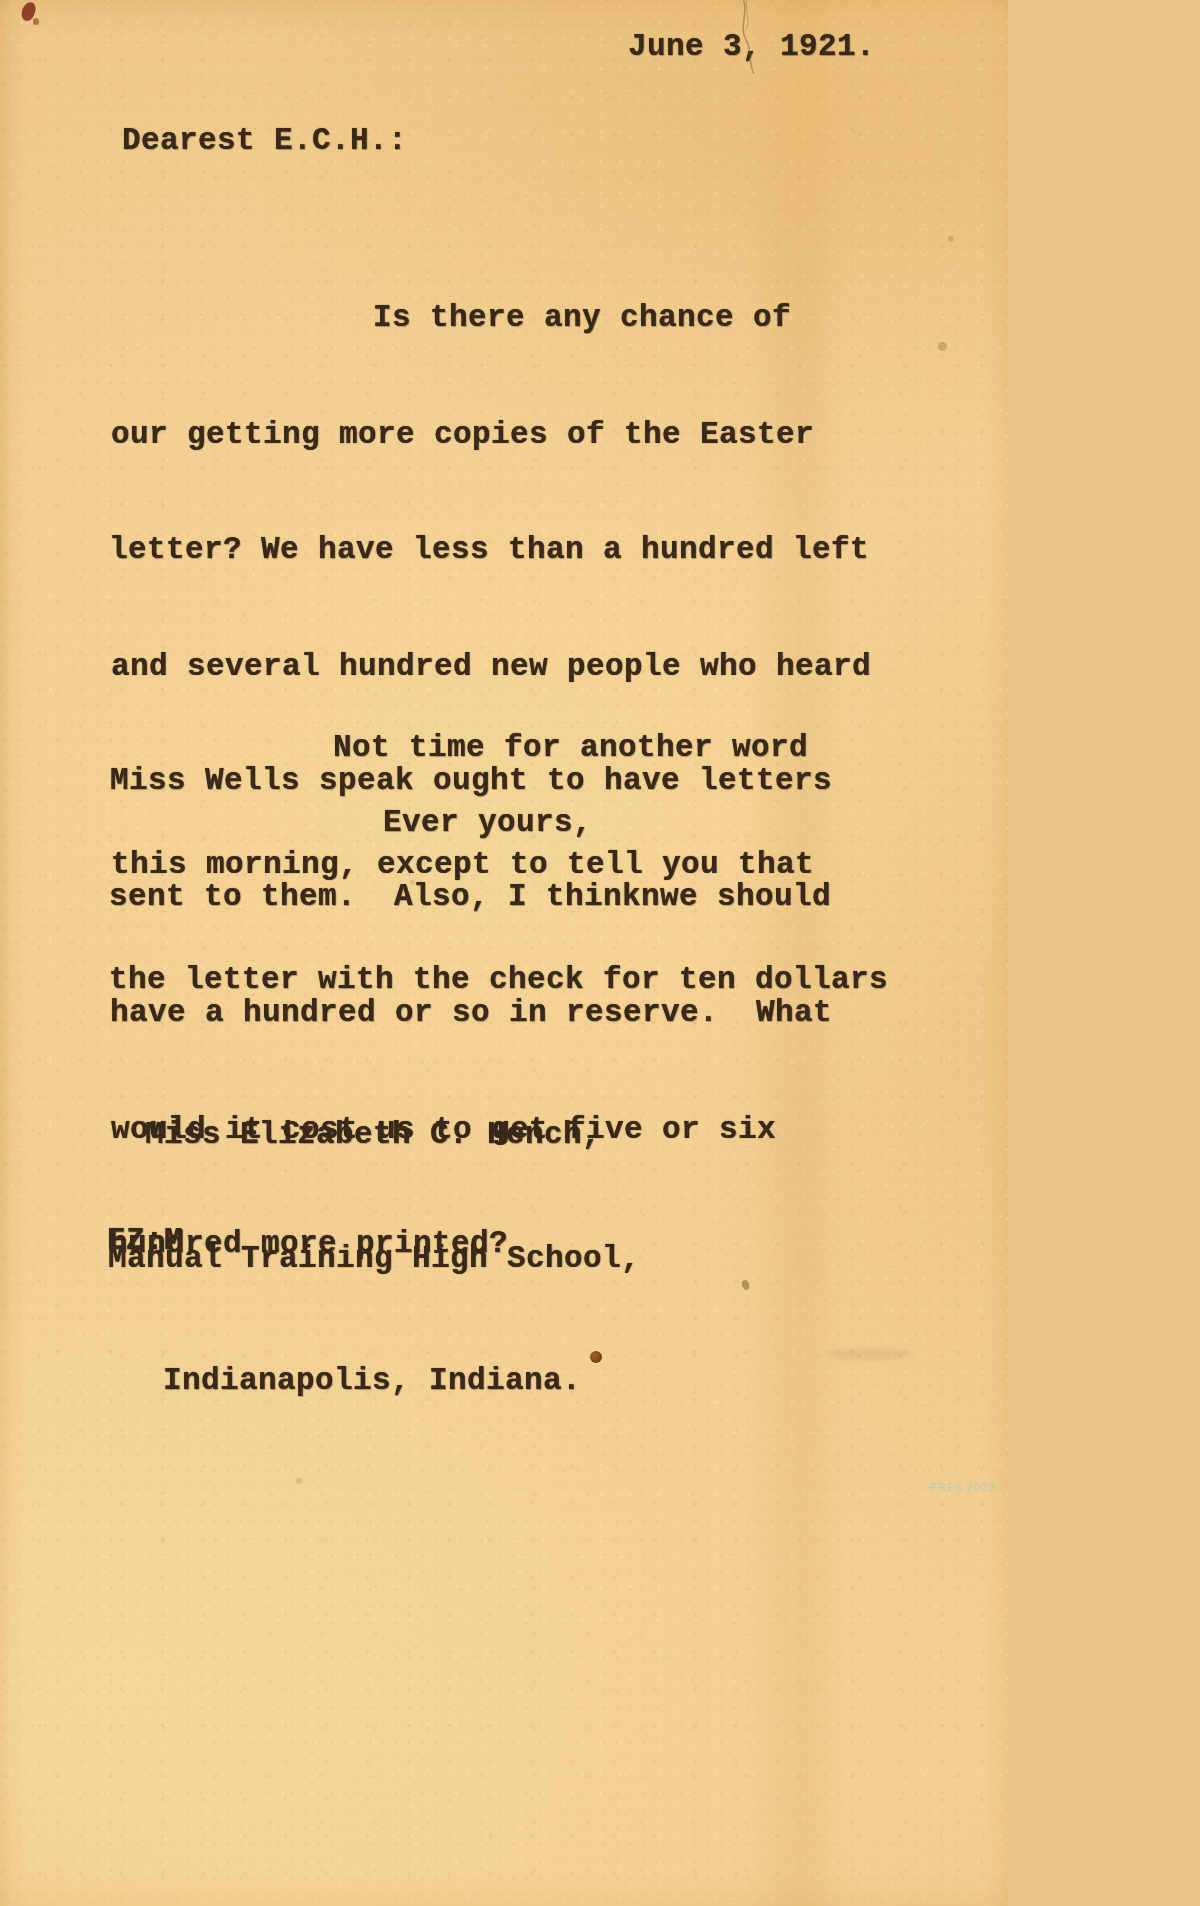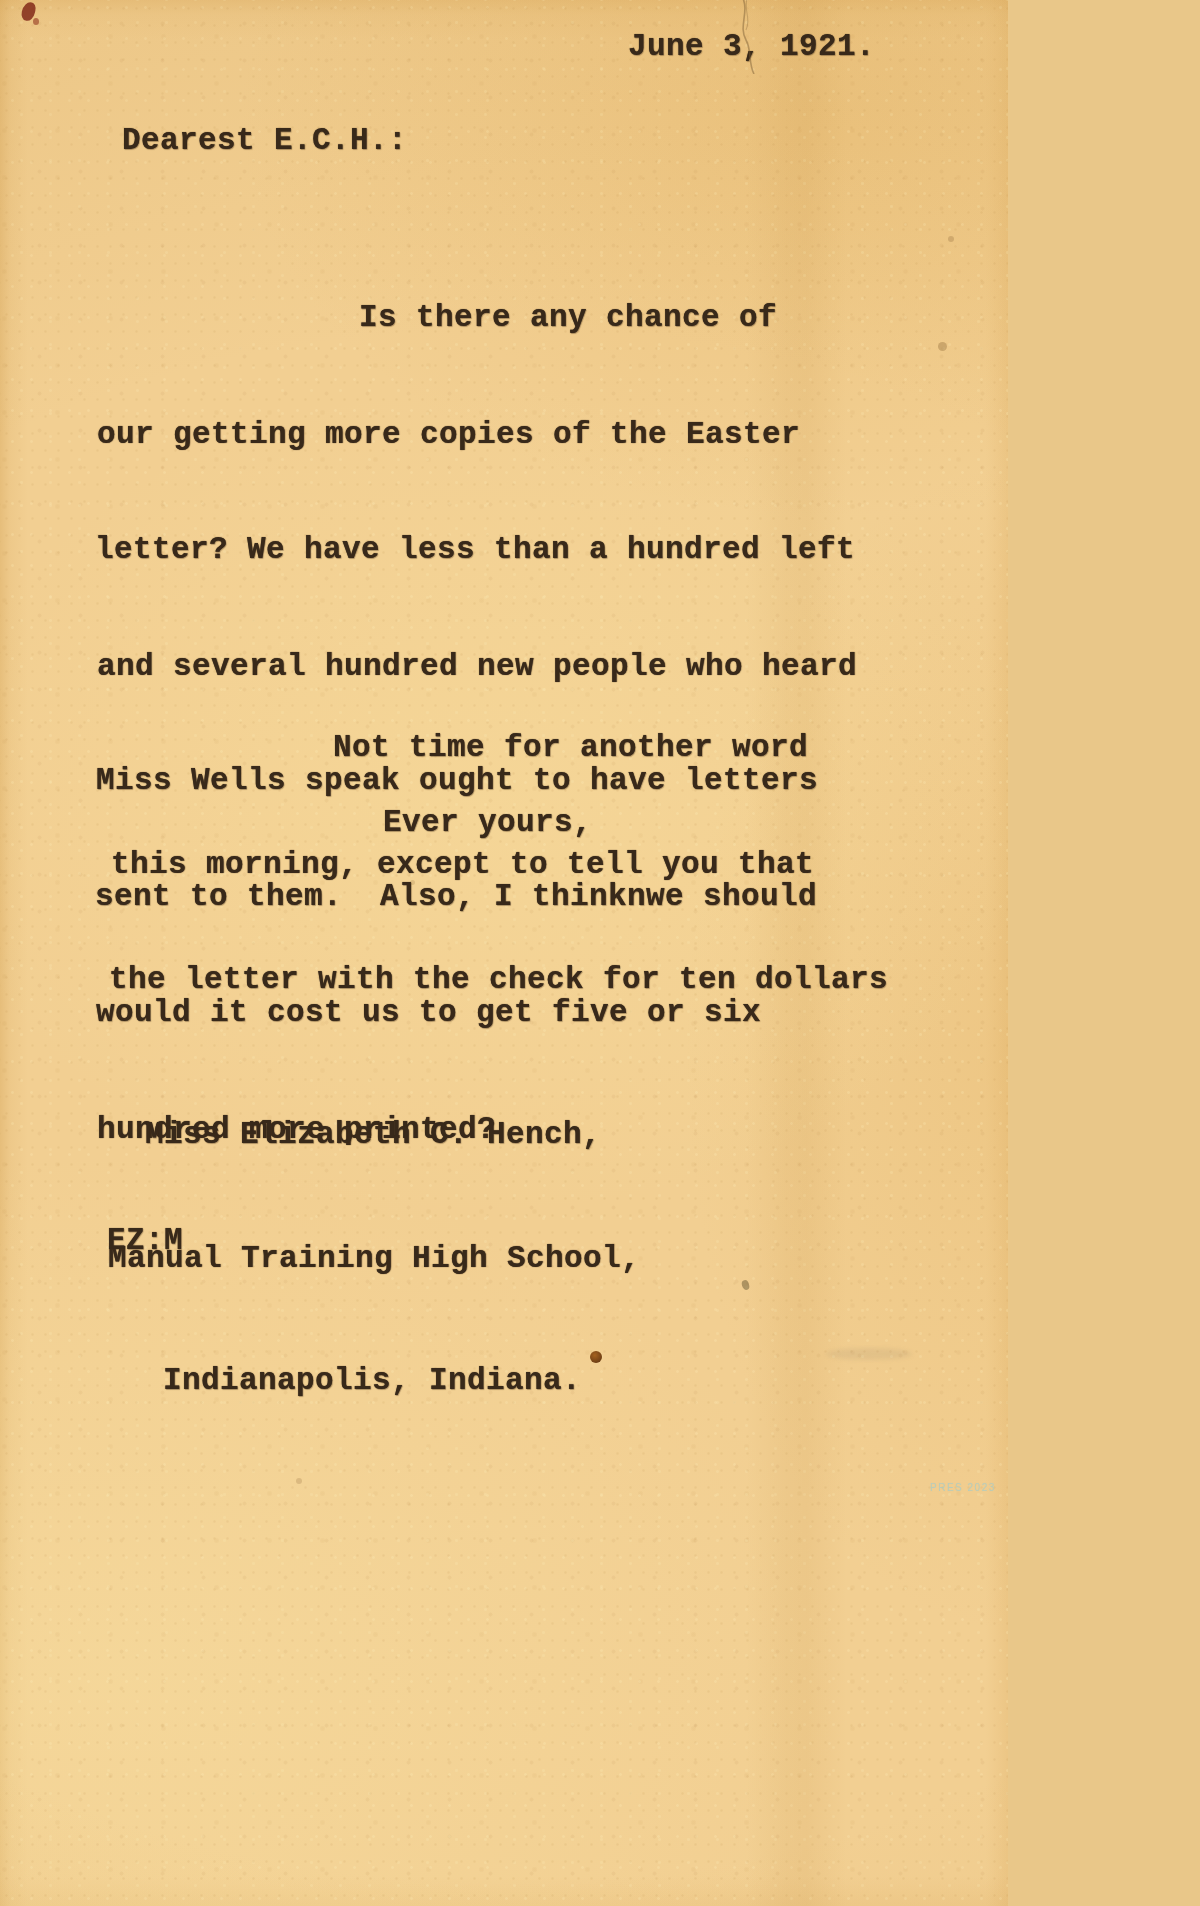--- a/index.html
+++ b/index.html
@@ -48,21 +48,21 @@
     filter:blur(0.25px);
   }
   .ln{white-space:pre;}
   .ln:nth-child(2n){transform:translateY(0.6px) translateX(1px);}
   .ln:nth-child(3n){transform:translateX(-1px);}
   .p1 .ln:first-child{padding-left:263px;}
   .p2 .ln:first-child{padding-left:223px;margin-top:40px;}
   .addr{line-height:41px;text-align:center;}
   .date-line{left:628px;top:28px;}
   .salutation{left:122px;top:122px;}
-  .p1{left:96px;top:222px;}
+  .p1{left:110px;top:222px;}
   .p2{left:110px;top:612px;}
   .closing{left:383px;top:804px;}
   .addr{left:107px;top:1032px;}
   .initials{left:107px;top:1222px;}
 
   
   .speck{position:absolute;pointer-events:none;}
   .mark-red-a{left:22px;top:2px;width:13px;height:19px;background:#7c2113;border-radius:60% 40% 55% 45%;opacity:.8;transform:rotate(12deg);}
   .mark-red-b{left:33px;top:18px;width:6px;height:7px;background:#8a2a16;border-radius:50%;opacity:.55;}
   .fiber{left:728px;top:-4px;width:40px;height:78px;}
@@ -92,20 +92,21 @@
 
   <div class="tw salutation">Dearest E.C.H.:</div>
 
   <div class="tw p1">
     <div class="ln">Is there any chance of</div>
     <div class="ln">our getting more copies of the Easter</div>
     <div class="ln">letter? We have less than a hundred left</div>
     <div class="ln">and several hundred new people who heard</div>
     <div class="ln">Miss Wells speak ought to have letters</div>
     <div class="ln">sent to them.  Also, I thinknwe should</div>
+    <div class="ln">have a hundred or so in reserve.  What</div>
     <div class="ln">would it cost us to get five or six</div>
     <div class="ln">hundred more printed?</div>
   </div>
 
   <div class="tw p2">
     <div class="ln">Not time for another word</div>
     <div class="ln">this morning, except to tell you that</div>
     <div class="ln">the letter with the check for ten dollars</div>
   </div>
 

